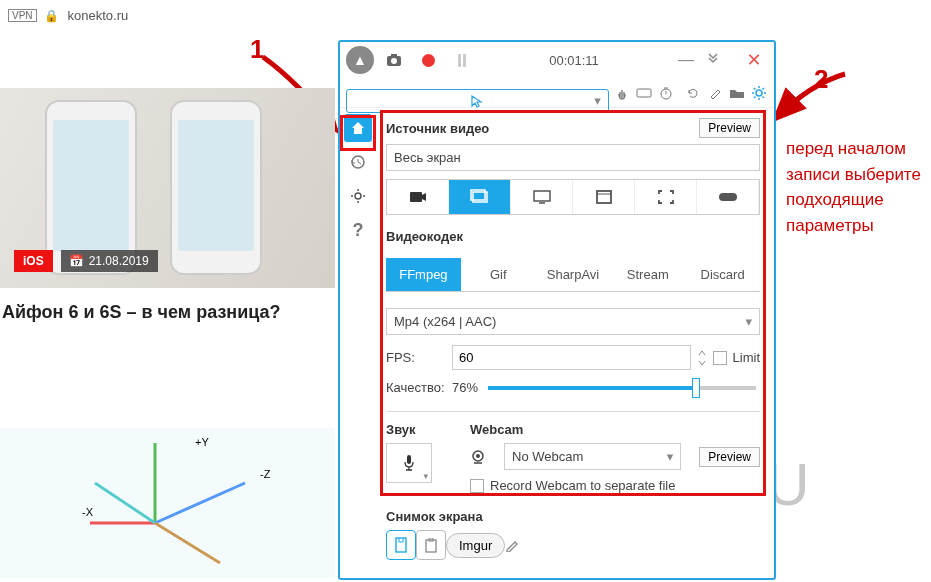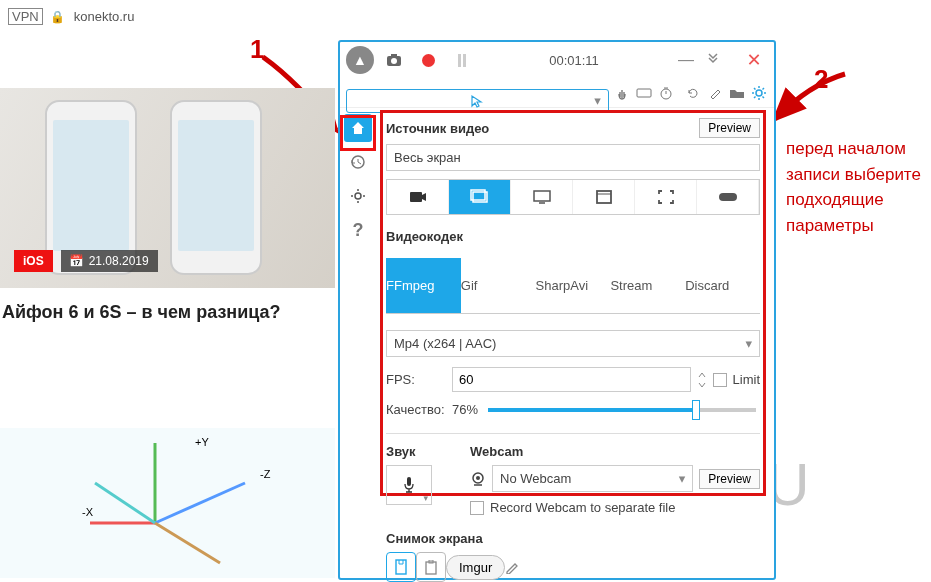--- a/index.html
+++ b/index.html
@@ -1,18 +1,18 @@
 <!DOCTYPE html>
 <html><head>
 <meta charset="utf-8">
 <style>
 *{box-sizing:border-box;margin:0;padding:0;font-family:Segoe UI,Arial,sans-serif}
 body{background:#fff;width:931px;height:582px;position:relative;overflow:hidden}
 .addr{position:absolute;top:8px;left:8px;display:flex;align-items:center;gap:8px;font-size:13px;color:#555}
-.vpn{border:1px solid #888;font-size:13px;padding:0 3px;color:#666}
+.vpn{border:1px solid #888;font-size:10px;padding:0 3px;color:#666}
 .lock{color:#0a0;font-size:12px}
 .wm{position:absolute;left:360px;top:450px;font-size:60px;letter-spacing:6px;color:#c8c8c8;pointer-events:none;font-weight:400}
 .article{position:absolute;left:0;top:88px;width:403px}
 .photo{width:335px;height:200px;background:linear-gradient(120deg,#e8e6e2,#d5d0c8);position:relative}
 .phone{position:absolute;width:92px;height:175px;background:#f2f2f2;border:2px solid #ccc;border-radius:14px;top:12px}
 .phone .scr{position:absolute;inset:18px 6px 22px 6px;background:#d8e8f0;border-radius:2px}
 .phone1{left:45px}.phone2{left:170px}
 .badge-row{position:absolute;bottom:16px;left:14px;display:flex;gap:8px;align-items:center}
 .ios{background:#e11;color:#fff;font-size:12px;font-weight:bold;padding:4px 9px}
 .date{background:rgba(40,40,40,.75);color:#fff;font-size:12px;padding:4px 9px;display:flex;gap:4px}
@@ -45,21 +45,21 @@
 .redbox{position:absolute;left:340px;top:115px;width:36px;height:36px;border:3px solid #e11;pointer-events:none}
 .main{flex:1;padding:10px 14px 10px 10px;position:relative}
 .redbox2{position:absolute;inset:2px 8px 82px 4px;border:3px solid #d11;pointer-events:none}
 .sect{font-weight:600;font-size:13px;margin-bottom:6px;color:#333;display:flex;justify-content:space-between;align-items:center}
 .prev{border:1px solid #bbb;padding:2px 8px;font-size:12px;font-weight:normal;background:#fafafa}
 .inp{width:100%;border:1px solid #ccc;padding:5px 7px;font-size:13px;background:#fff;color:#444}
 .srcrow{display:flex;border:1px solid #ccc;margin-top:8px;height:36px}
 .srcb{flex:1;display:flex;align-items:center;justify-content:center;color:#555;border-right:1px solid #eee}
 .srcb.on{background:#1ea7e8;color:#fff}
 .tabs{display:flex;border-bottom:1px solid #ccc;margin:14px 0 6px}
-.tab{flex:1;text-align:left;padding:20px 0;font-size:13px;color:#555}
+.tab{flex:1;text-align:center;padding:9px 0;font-size:13px;color:#555}
 .tab.on{background:#1ea7e8;color:#fff}
 .sel{width:100%;border:1px solid #ccc;padding:5px 7px;font-size:13px;margin-top:16px;position:relative;color:#444}
 .sel::after{content:"▾";position:absolute;right:7px;color:#888}
 .row{display:flex;align-items:center;gap:6px;margin-top:10px;font-size:13px;color:#444}
 .row .lab{width:60px}
 .ninp{border:1px solid #ccc;padding:4px 6px;text-align:left;font-size:13px}
 .chk{width:14px;height:14px;border:1px solid #aaa}
 .slider{flex:1;height:4px;background:#ccc;position:relative;margin:0 4px}
 .slider .fill{position:absolute;height:100%;background:#1ea7e8;left:0}
 .slider .thumb{position:absolute;width:8px;height:20px;background:#fff;border:1px solid #1ea7e8;top:-8px}
@@ -323,21 +323,21 @@
           <div class="sect">Звук</div>
           <div class="micbox">
               <svg width="14" height="18">
                 <rect x="5" y="1" width="4" height="9" rx="2" fill="#333"></rect>
                 <path d="M3,8 Q3,13 7,13 Q11,13 11,8 M7,13 L7,16 M4,16 L10,16" fill="none" stroke="#333" stroke-width="1.3"></path>
               </svg>
             </div>
         </div>
         <div style="flex:1">
           <div class="sect">Webcam</div>
-          <div style="display:flex;gap:6px;align-items:center">
+          <div style="display:flex;gap:18px;align-items:center">
             <span>
                 <svg width="16" height="16">
                   <circle cx="8" cy="7" r="5" fill="none" stroke="#444" stroke-width="1.5"></circle>
                   <circle cx="8" cy="7" r="2" fill="#444"></circle>
                   <line x1="4" y1="14" x2="12" y2="14" stroke="#444" stroke-width="1.5"></line>
                 </svg>
               </span>
             <div class="sel" style="flex:1;margin:0">No Webcam</div>
             <button class="prev">Preview</button>
           </div>

